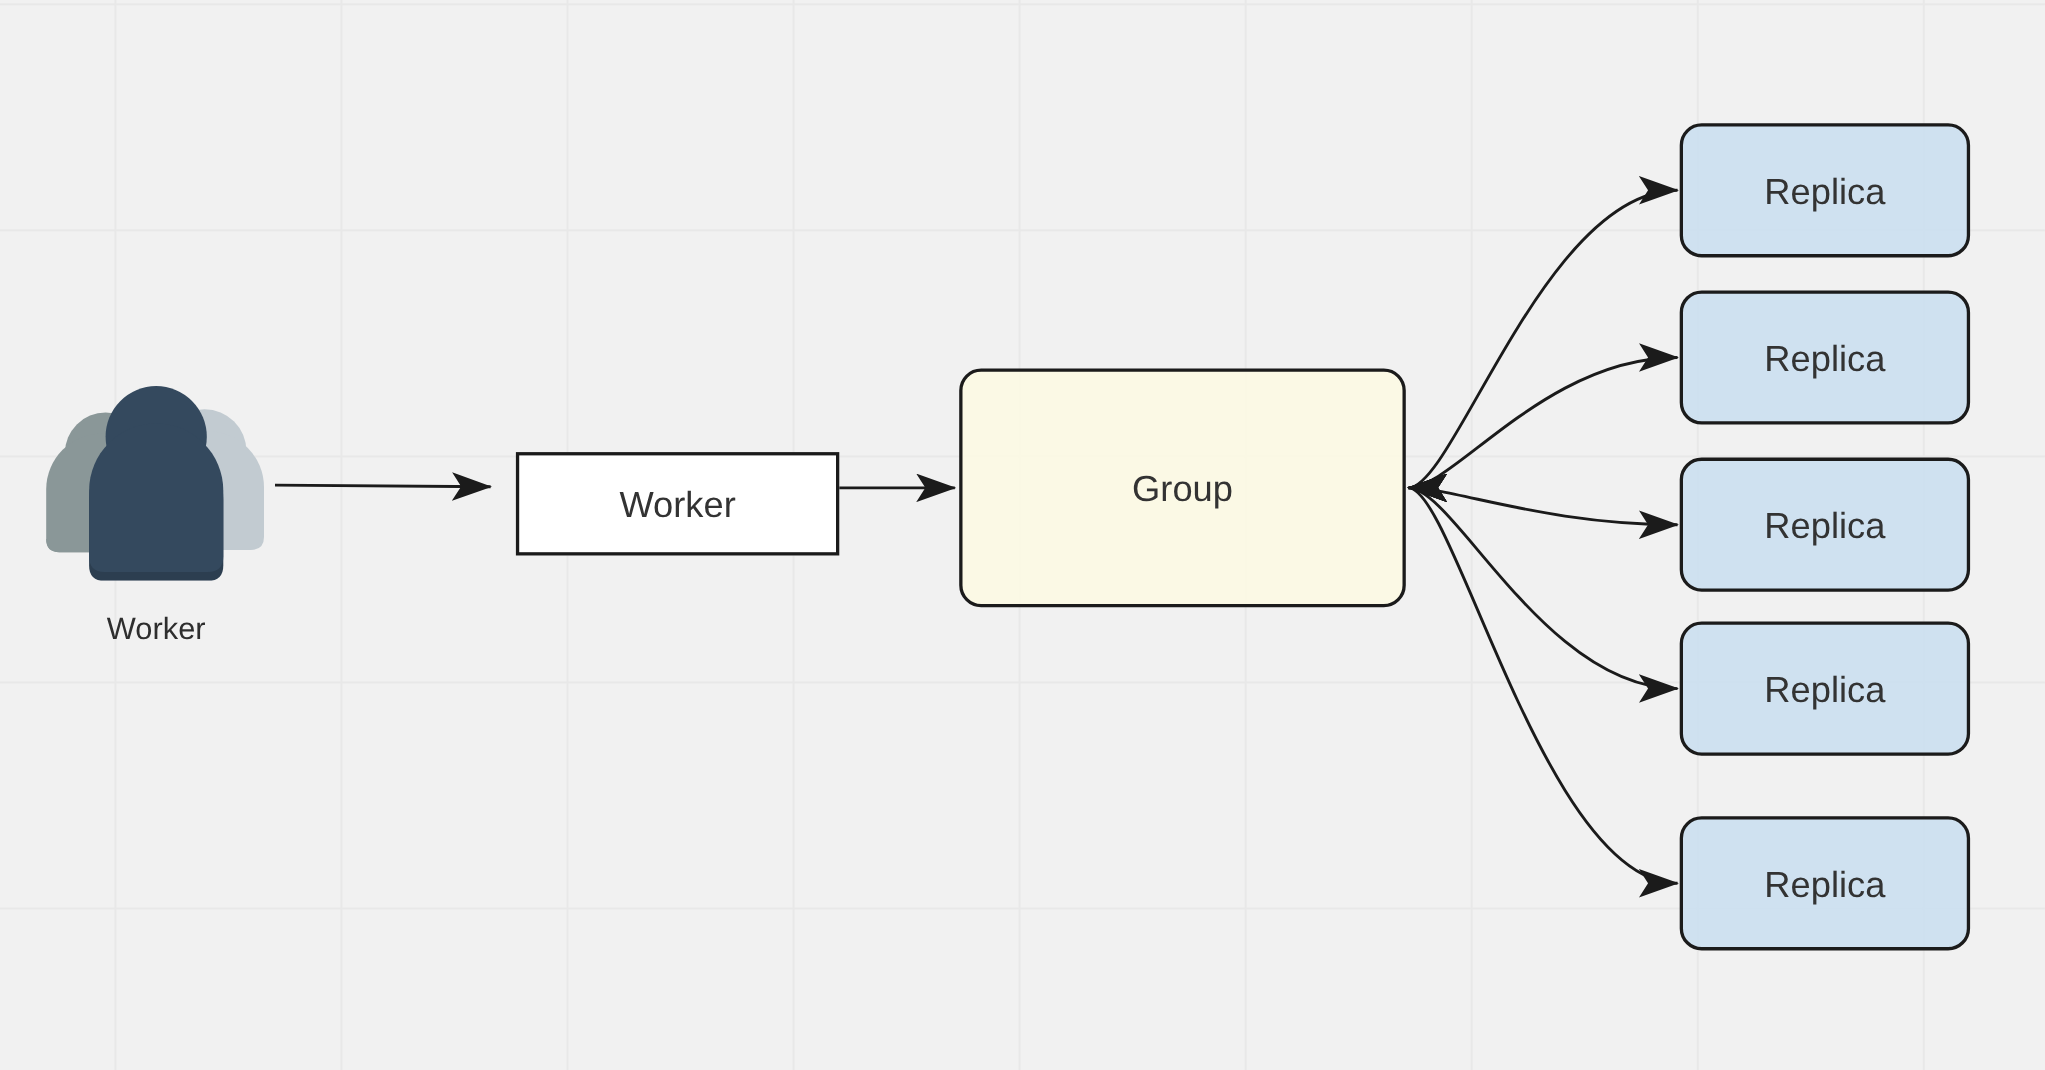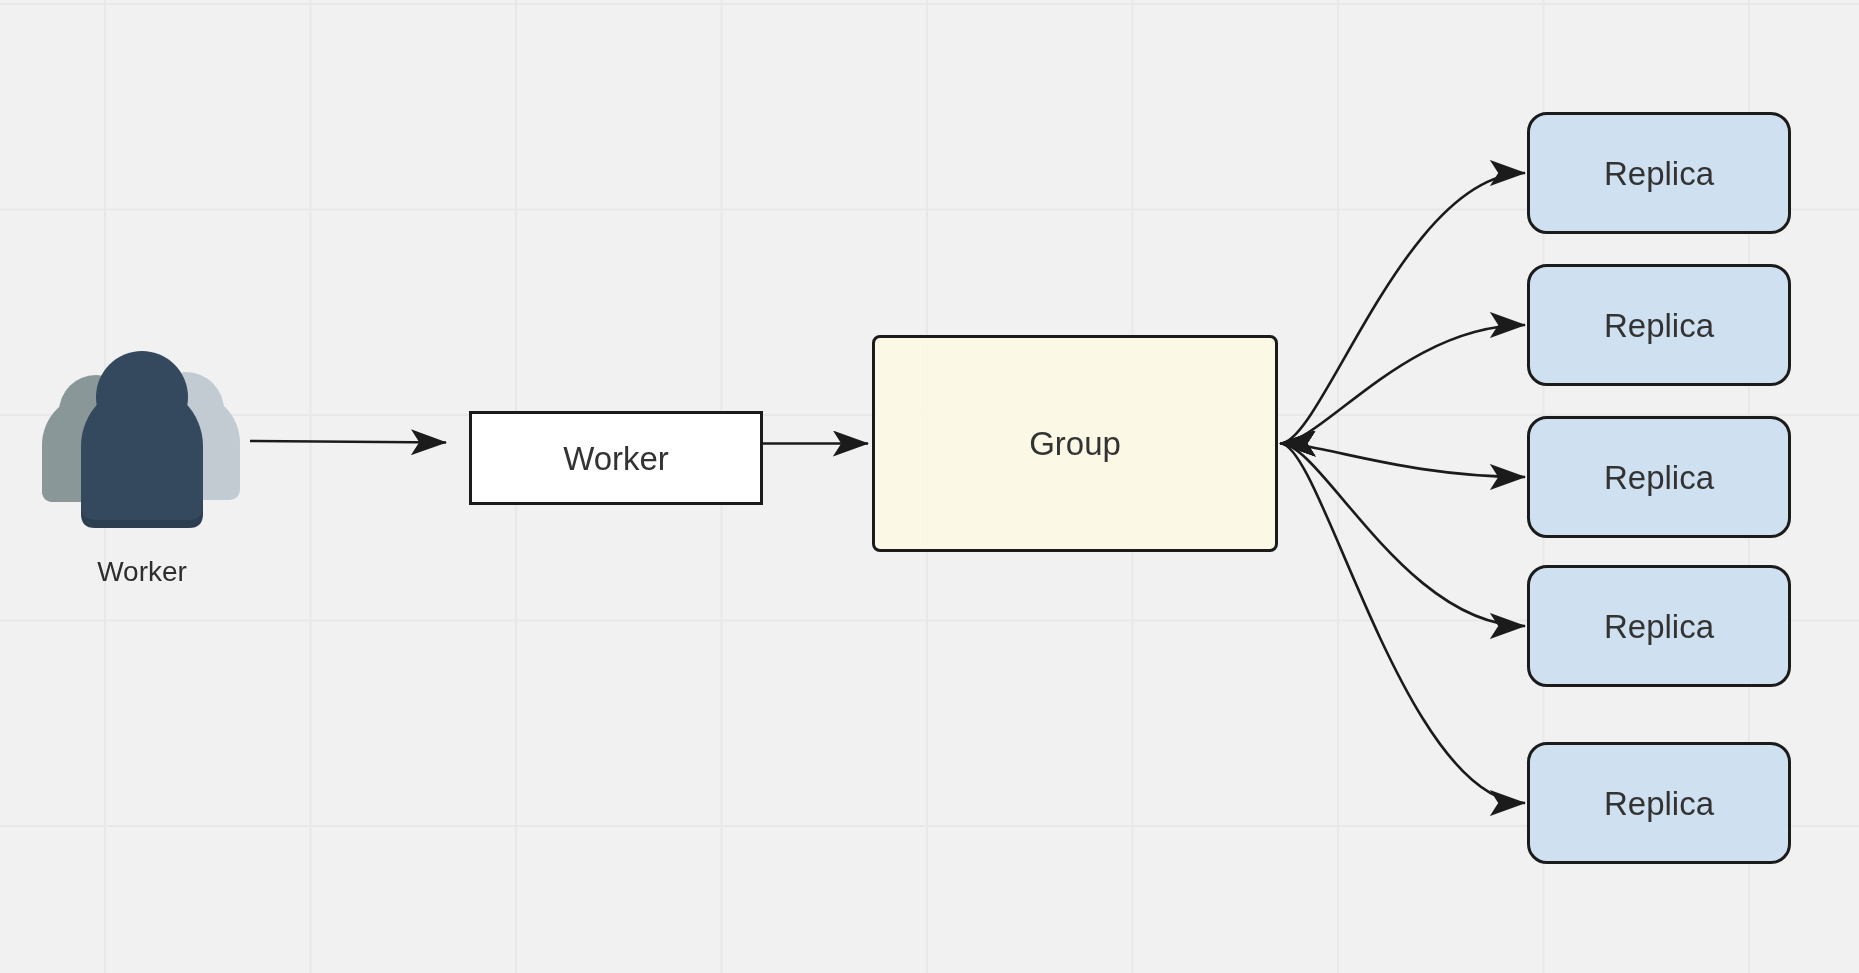--- a/index.html
+++ b/index.html
@@ -30,21 +30,21 @@
     white-space:nowrap;
   }
   .node-worker{
     left:469px;top:396px;width:294px;height:94px;
     background:#ffffff;
     margin-top:15px;
   }
   .node-group{
     left:872px;top:335px;width:406px;height:217px;
     background:rgba(252,249,227,0.90);
-    border-radius:8px;
+    border-radius:20px;
   }
   .node-replica{
     left:1527px;width:264px;height:122px;
     background:rgba(201,222,240,0.85);
     border-radius:20px;
   }
   .r1{top:112px}.r2{top:264px}.r3{top:416px}.r4{top:565px}.r5{top:742px}
   .users{
     position:absolute;left:40px;top:350px;width:204px;height:178px;
   }

